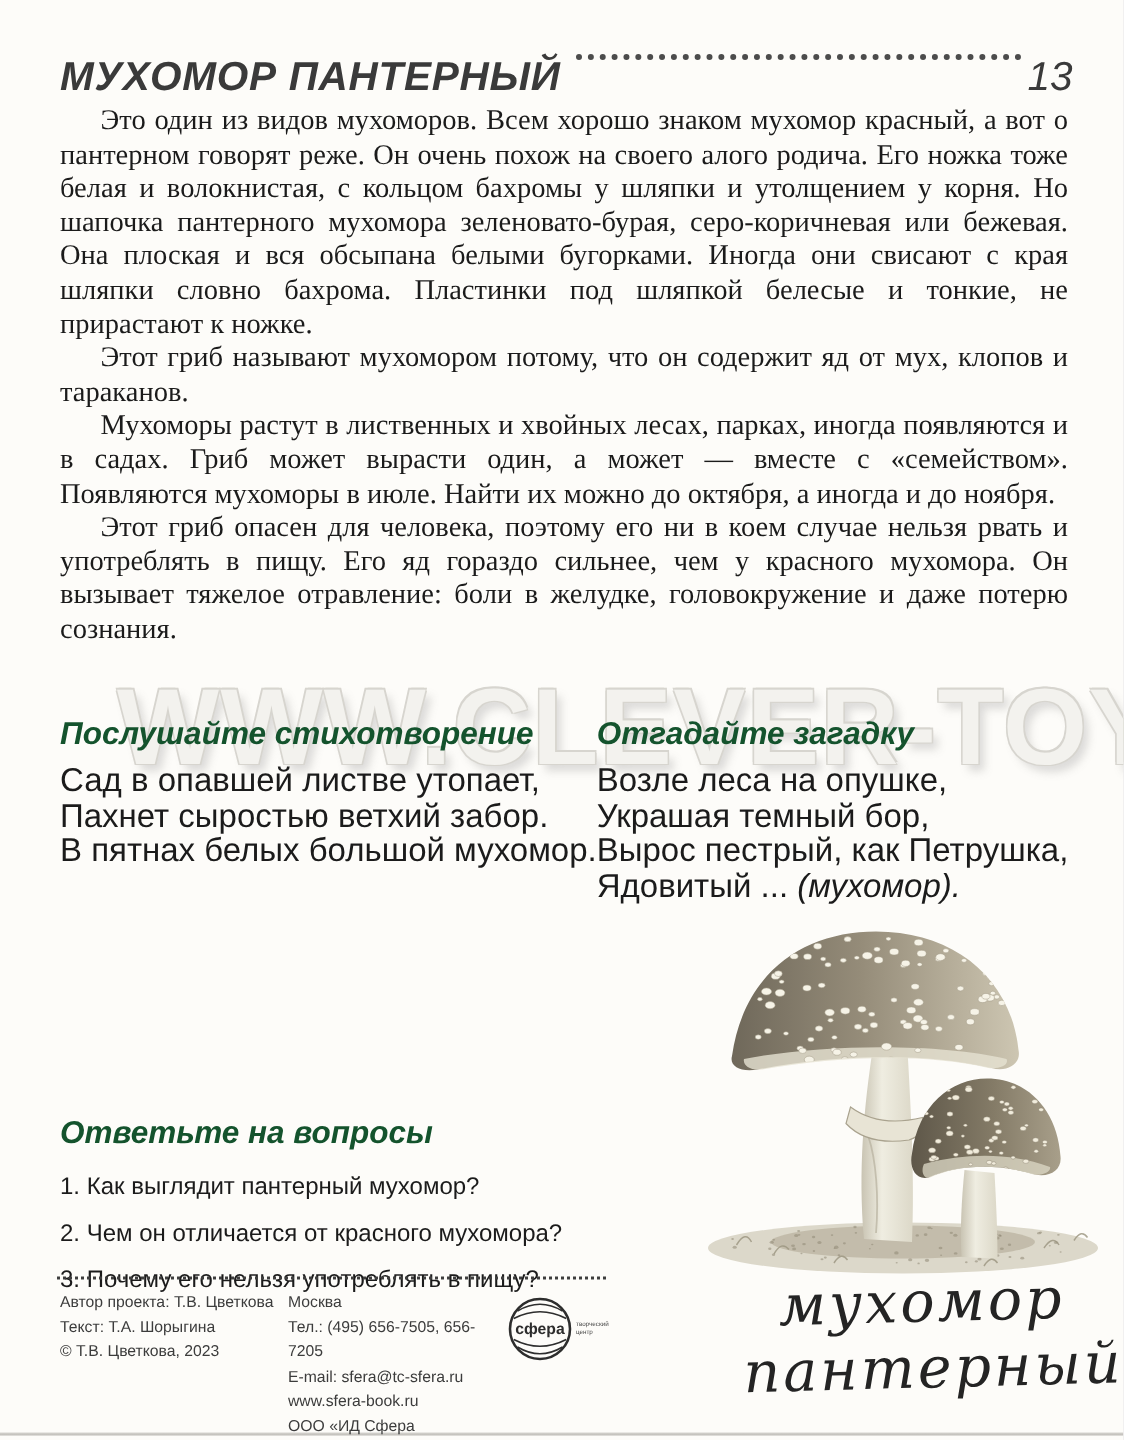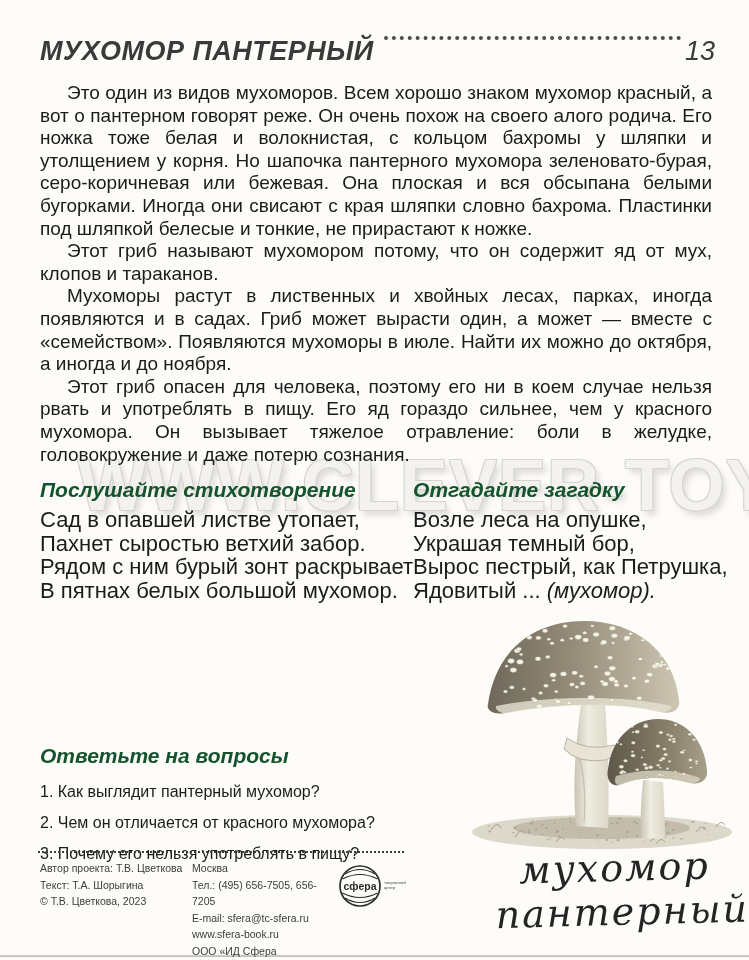--- a/index.html
+++ b/index.html
@@ -18,23 +18,24 @@
   }
   .page-title{
     font-style:italic;font-weight:bold;
     font-size:27px;letter-spacing:.5px;
     color:#3a3a3a;white-space:nowrap;
   }
   .leader{flex:1;border-bottom:4px dotted #4c4c4c;margin:0 4px 5px 10px;height:0;}
   .page-number{font-style:italic;font-weight:normal;font-size:27px;color:#3a3a3a;}
   
   .article{
-    position:absolute;top:82px;left:40px;width:672px;
+    position:absolute;top:70px;left:40px;width:672px;
     font-size:19px;line-height:22.6px;text-align:justify;
     z-index:2;
+    font-family:Liberation Serif, serif;
   }
   .article p{margin:0;text-indent:27px;}
   
   .watermark{
     position:absolute;top:444px;left:78px;z-index:1;
     font-weight:bold;font-size:72px;letter-spacing:1px;white-space:nowrap;
     color:#f3f2ee;
     text-shadow:
       1px 1px 0 #d7d5cf,-1px -1px 0 #d7d5cf,1px -1px 0 #d7d5cf,-1px 1px 0 #d7d5cf,
       4px 5px 6px rgba(120,120,120,.25);
@@ -113,21 +114,20 @@
     <p>Мухоморы растут в лиственных и хвойных лесах, парках, иногда появляются и в садах. Гриб может вырасти один, а может — вместе с «семейством». Появляются мухоморы в июле. Найти их можно до октября, а иногда и до ноября.</p>
     <p>Этот гриб опасен для человека, поэтому его ни в коем случае нельзя рвать и употреблять в пищу. Его яд гораздо сильнее, чем у красного мухомора. Он вызывает тяжелое отравление: боли в желудке, головокружение и даже потерю сознания.</p>
   </div>
 
   <div class="columns">
     <div class="col-left">
       <div class="section-heading">Послушайте стихотворение</div>
       <div class="verse">
         <div class="verse-line">Сад в опавшей листве утопает,</div>
         <div class="verse-line">Пахнет сыростью ветхий забор.</div>
-        <div class="verse-line">Рядом с ним бурый зонт раскрывает</div>
         <div class="verse-line">В пятнах белых большой мухомор.</div>
       </div>
     </div>
     <div class="col-right">
       <div class="section-heading">Отгадайте загадку</div>
       <div class="verse">
         <div class="verse-line">Возле леса на опушке,</div>
         <div class="verse-line">Украшая темный бор,</div>
         <div class="verse-line">Вырос пестрый, как Петрушка,</div>
         <div class="verse-line"><span>Ядовитый ... </span><span class="answer">(мухомор).</span></div>

